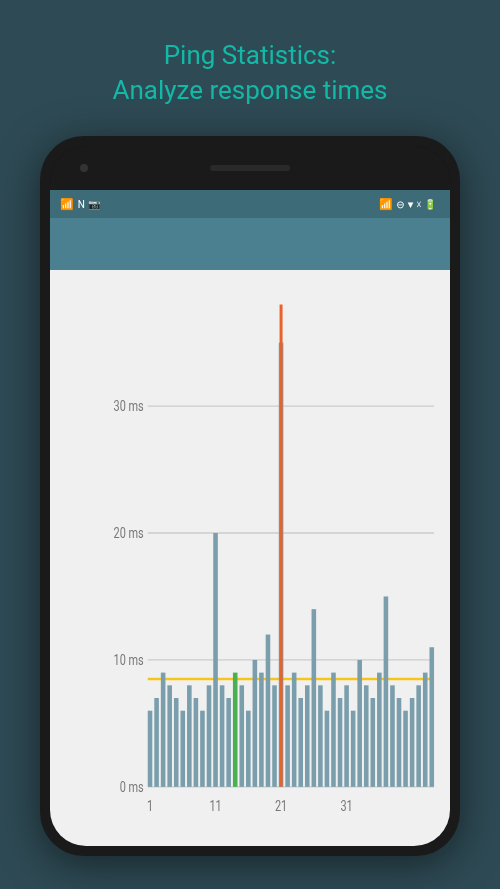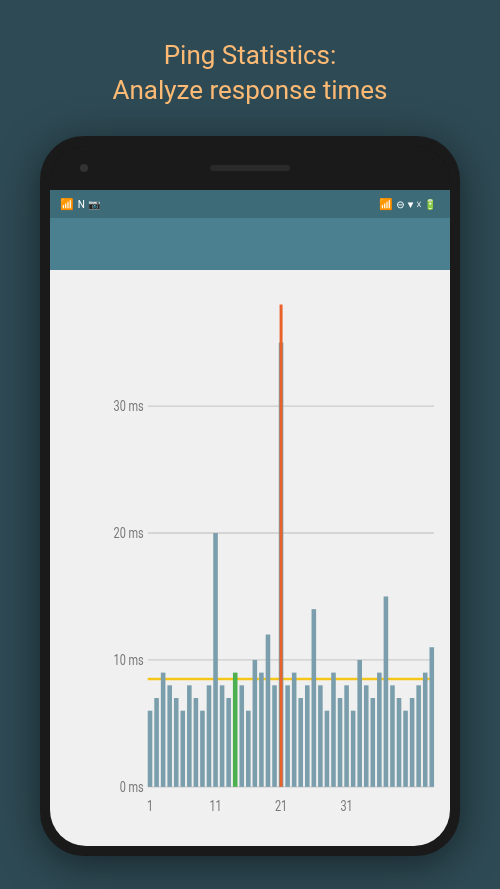--- a/index.html
+++ b/index.html
@@ -7,21 +7,21 @@
       width: 500px;
       height: 889px;
       background: #2e4a54;
       display: flex;
       flex-direction: column;
       align-items: center;
       font-family: 'Roboto', Arial, sans-serif;
       overflow: hidden;
     }
     .page-title {
-      color: #fdba74;
+      color: #14b8a6;
       font-size: 26px;
       font-weight: 400;
       text-align: center;
       padding: 38px 40px 28px;
       line-height: 1.35;
     }
     .phone-wrapper {
       width: 420px;
       height: 720px;
       background: #1a1a1a;

